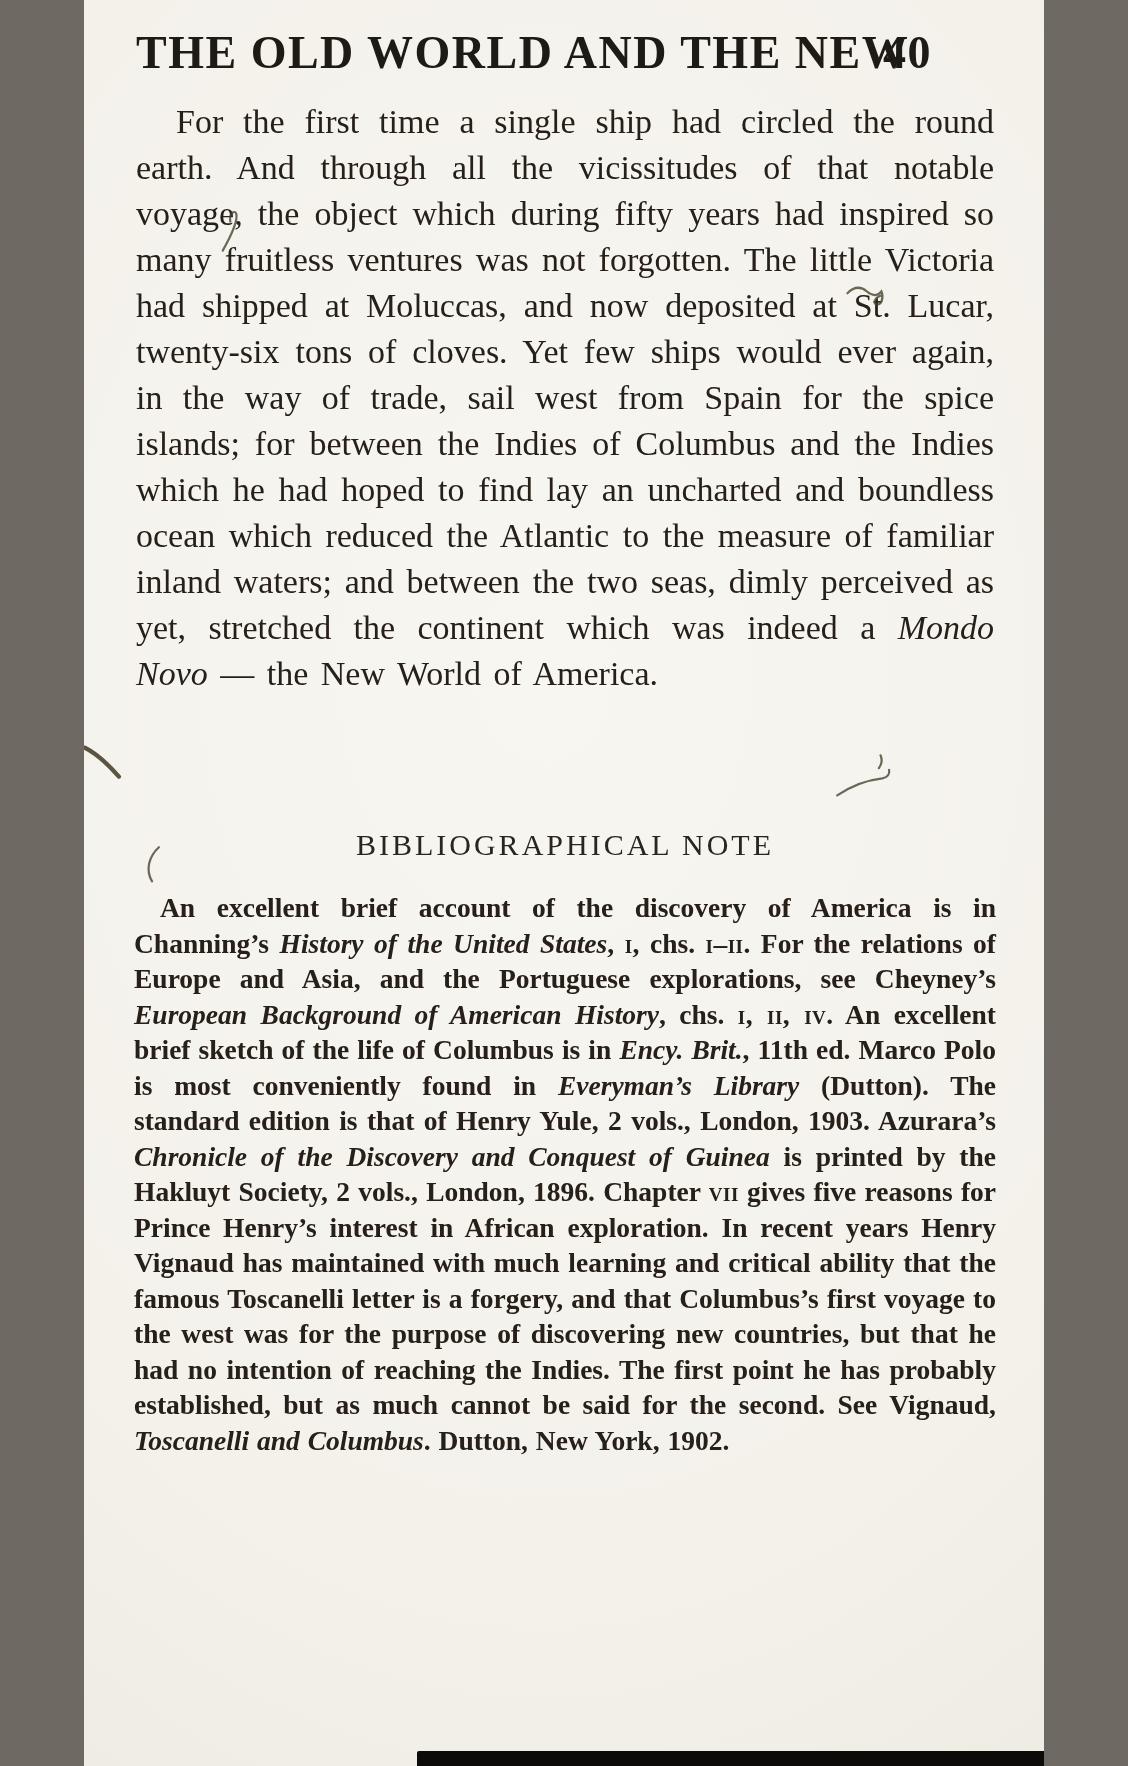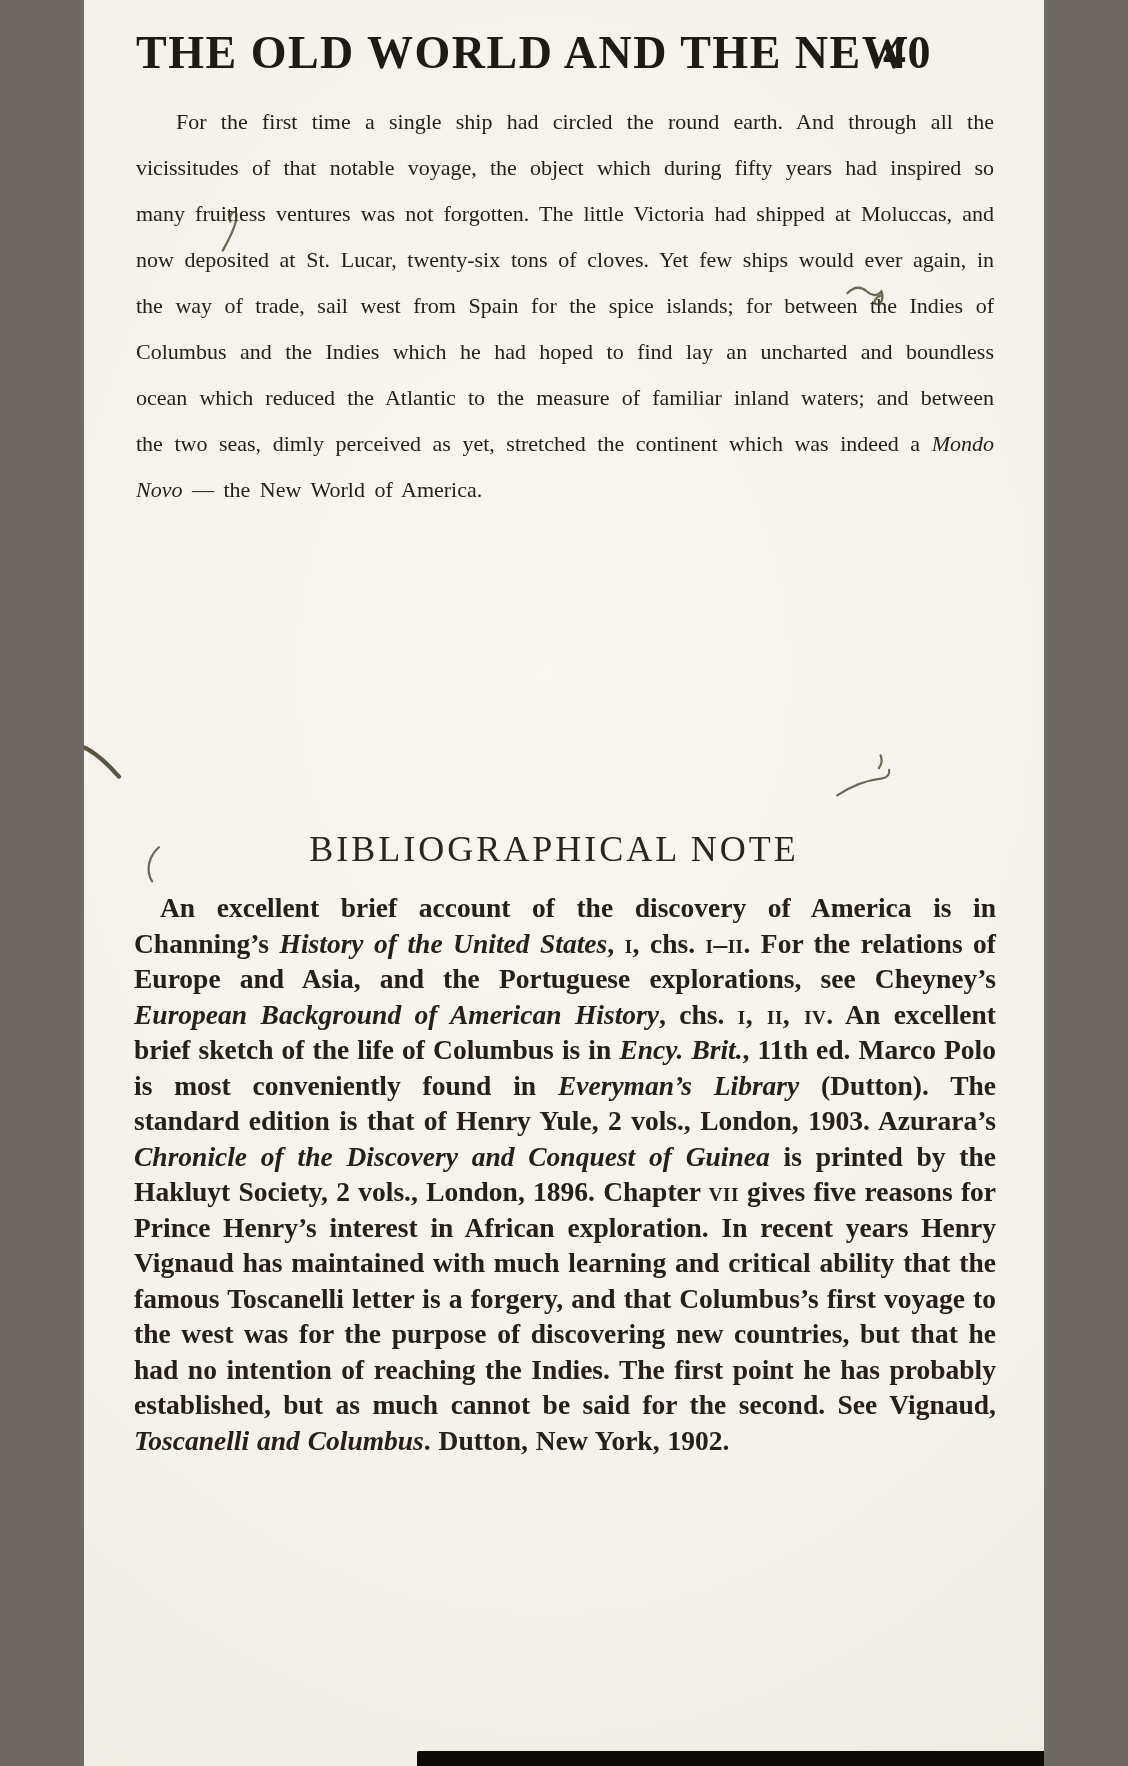--- a/index.html
+++ b/index.html
@@ -15,27 +15,27 @@
   }
   .header {
     position:absolute; top:26px; left:52px; right:112px;
     font-weight:bold; font-size:46px; letter-spacing:1.5px;
     color:#1e1a14; white-space:nowrap;
   }
   .title { display:block; text-align:center; padding-right:90px; }
   .pagenum { position:absolute; top:0; right:0; }
   .body-text {
     position:absolute; top:99px; left:52px; width:858px;
-    font-size:22px; line-height:46px;
+    font-size:34px; line-height:46px;
     text-align:justify; text-indent:40px;
     word-spacing:4px; color:#262018;
   }
   .note-heading {
-    position:absolute; top:828px; left:41px; width:858px;
-    text-align:center; font-size:36px; font-weight:normal;
+    position:absolute; top:828px; left:52px; width:858px;
+    text-align:center; font-size:30px; font-weight:normal;
     letter-spacing:3px; color:#2a251d;
   }
   .note-text {
     position:absolute; top:890px; left:50px; width:862px;
     font-size:27.5px; line-height:35.5px;
     text-align:justify; text-indent:26px;
     word-spacing:1px; color:#262018;font-weight:bold;
   }
   em { font-style:italic; }
   .sc { font-variant:small-caps; letter-spacing:0.5px; }

